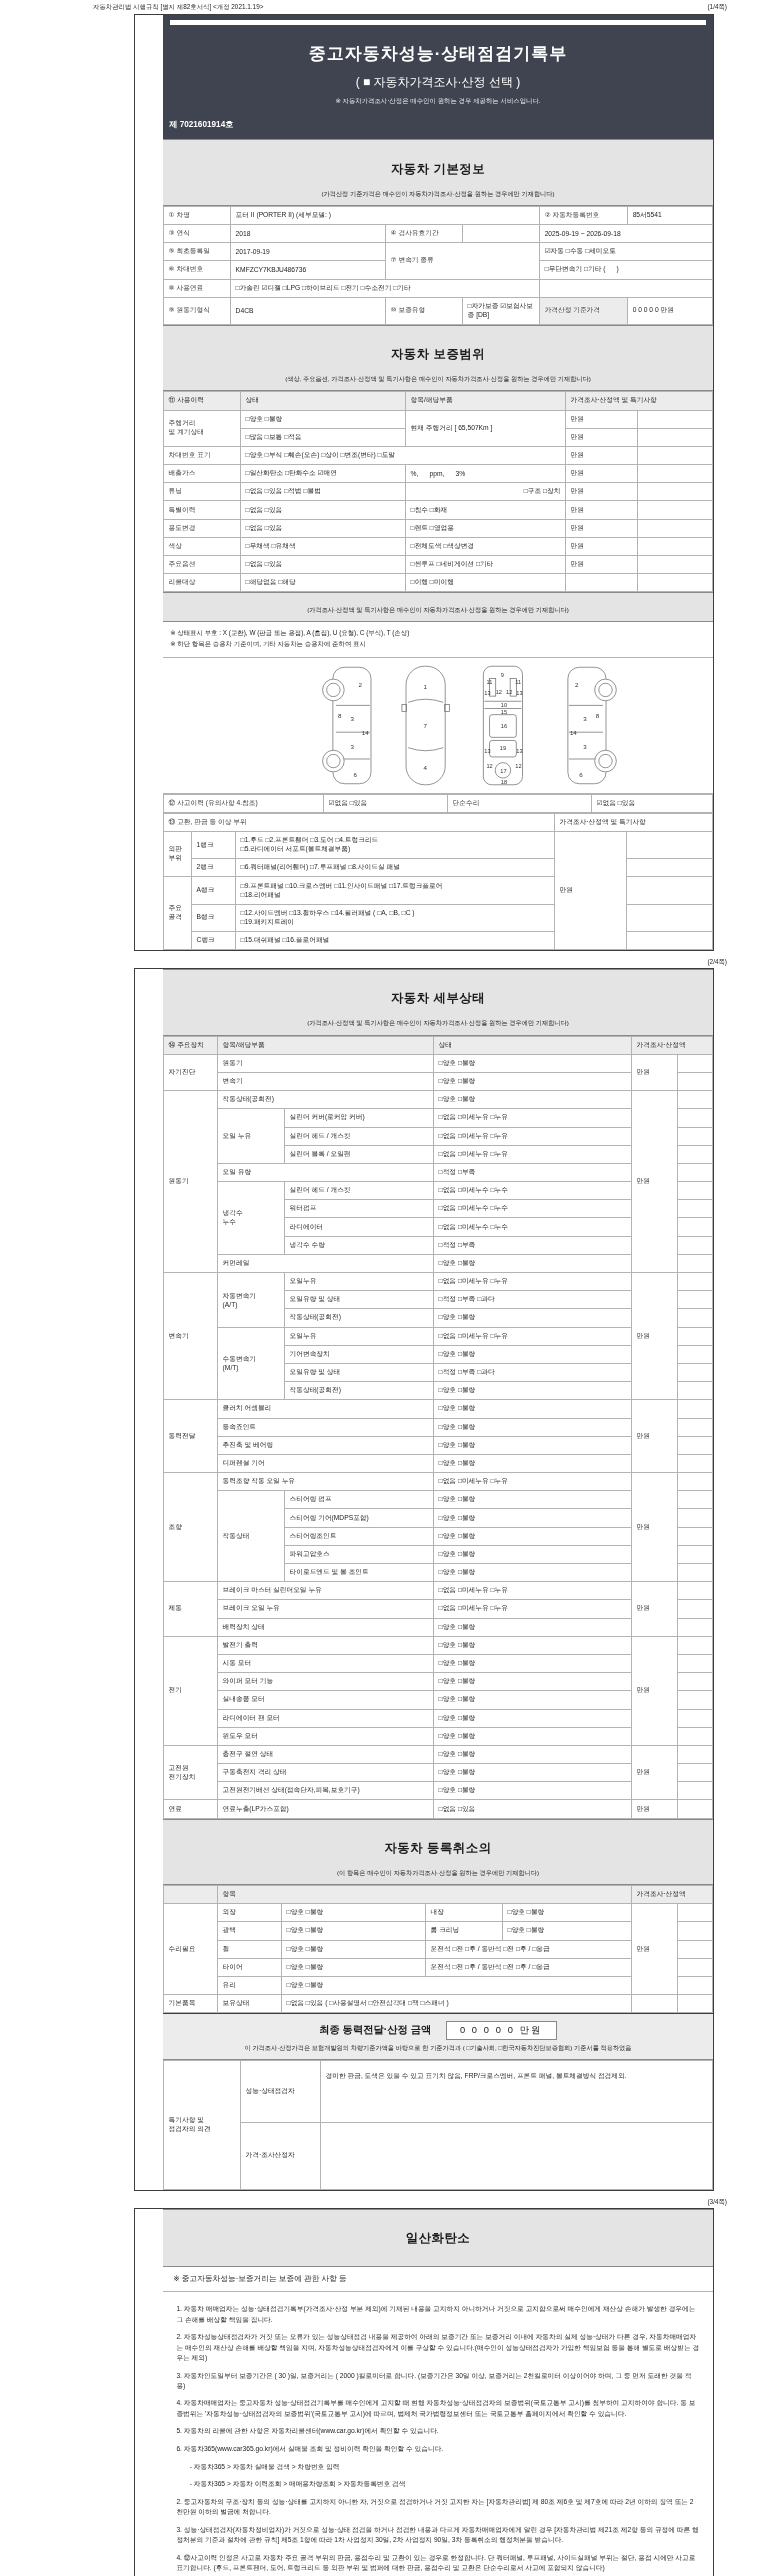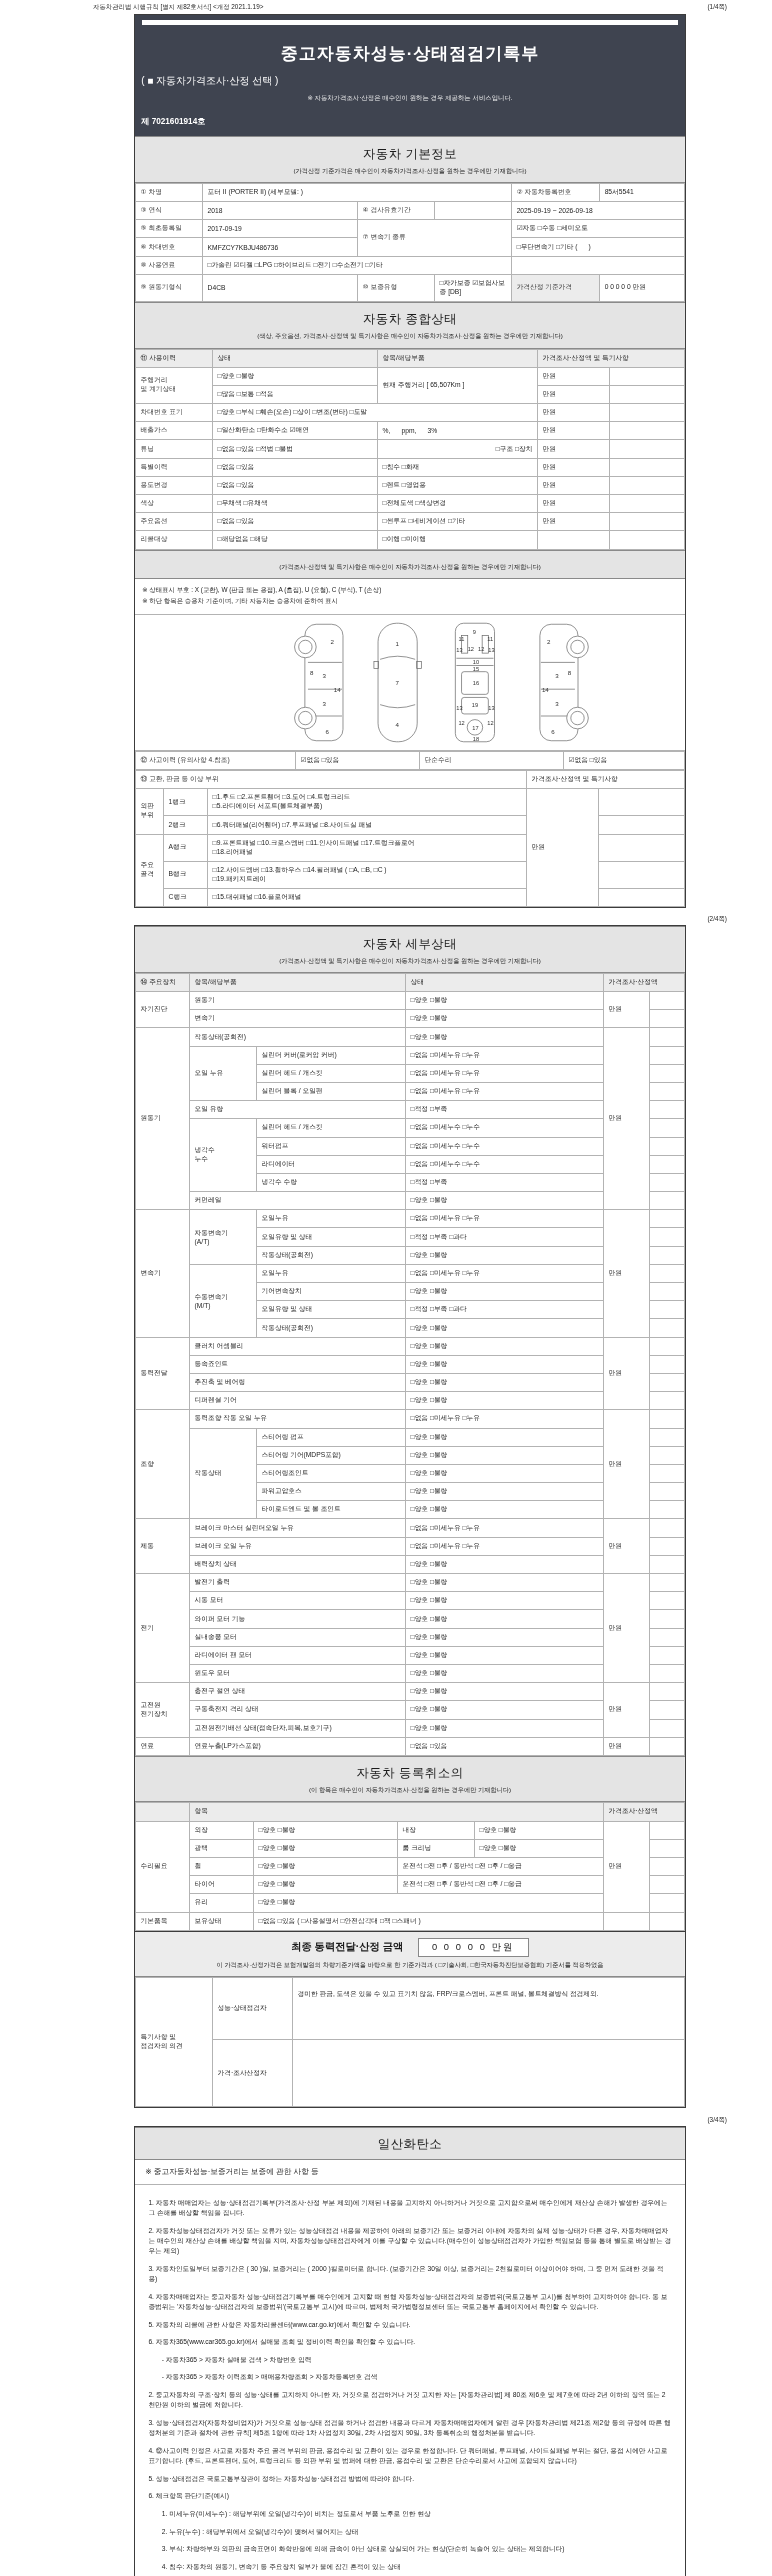--- a/index.html
+++ b/index.html
@@ -1,27 +1,27 @@
 <!DOCTYPE html>
 <html lang="ko" style="font-size:8.2px"><head>
 <meta charset="utf-8">
 <style>
   html,body{margin:0;padding:0;background:#fff;}
   body{width:773px;font-family:"Liberation Sans","DejaVu Sans",sans-serif;color:#1b1b1b;font-size:6.7px;}
   .metaRow{width:634px;margin:3.1px 0 2.1px 93px;display:flex;justify-content:space-between;font-size:6.4px;color:#222;}
   .marker{width:634px;margin:7.2px 0 1px 93px;text-align:right;font-size:6.4px;color:#222;}
-  .sheet{width:550px;margin-left:134px;border:1px solid #3c3c3c;background:#fff;}
+  .sheet{width:550px;margin-left:134px;border:1px solid #3c3c3c;background:#fff;padding-left:28px;}
   .docHeader{background:#3f4450;color:#fff;padding:4.1px 6.2px 9.3px 6.2px;}
   .docHeader .strip{height:4.6px;background:#fff;margin:1px 1px 17.5px 1px;}
   .docTitle{text-align:center;font-size:17px;font-weight:bold;letter-spacing:1px;}
-  .docSub{font-size:10px;margin-top:8.2px;}
+  .docSub{text-align:center;font-size:12px;margin-top:8.2px;}
   .docNote{text-align:center;font-size:6.4px;margin-top:6.2px;color:#f0f0f0;}
   .docNo{font-size:8.2px;font-weight:bold;margin-top:13.4px;}
   .band{background:#e4e4e4;border-top:0.5px solid #8a8a8a;border-bottom:0.5px solid #8a8a8a;text-align:center;padding:8.2px 4.1px 6.2px 4.1px;}
-  .band h2{margin:0;font-size:12.4px;font-weight:normal;letter-spacing:0.5px;}
+  .band h2{margin:12px;font-size:12.4px;font-weight:bold;letter-spacing:0.5px;}
   .band .bnote{font-size:6.2px;margin-top:4.1px;color:#222;}
   table.t{border-collapse:collapse;width:100%;table-layout:fixed;}
   table.t td,table.t th{border:0.5px solid #b3b3b3;padding:4.1px 4.6px;font-size:6.7px;font-weight:normal;text-align:left;vertical-align:middle;background:#fff;overflow:hidden;}
   table.t th{background:#ececec;}
   .pre{white-space:pre-line;}
   .c{text-align:center;}
   .lab{color:#333;}
   .pc{text-align:center;color:#222;}
   .big{font-size:8.8px;font-weight:bold;}
   .legend{padding:5.2px 7.2px;font-size:6.4px;border-bottom:0.5px solid #b3b3b3;}
@@ -102,21 +102,21 @@
       <td>D4CB</td>
       <td class="lab">⑩ 보증유형</td>
       <td>□자가보증  ☑보험사보증 [DB]</td>
       <td class="lab" style="background:#ececec">가격산정 기준가격</td>
       <td>0 0 0 0 0 만원</td>
     </tr>
   </tbody>
     </table>
 
   <div class="band">
-    <h2>자동차 종합상태</h2>
+    <h2>자동차 보증범위</h2>
     <div class="bnote">(색상, 주요옵션, 가격조사·산정액 및 특기사항은 매수인이 자동차가격조사·산정을 원하는 경우에만 기재합니다)</div>
   </div>
   <table class="t">
     <colgroup>
         <col style="width:77px">
         <col style="width:165px">
         <col style="width:160px">
         <col style="width:72px">
         <col>
       </colgroup>

